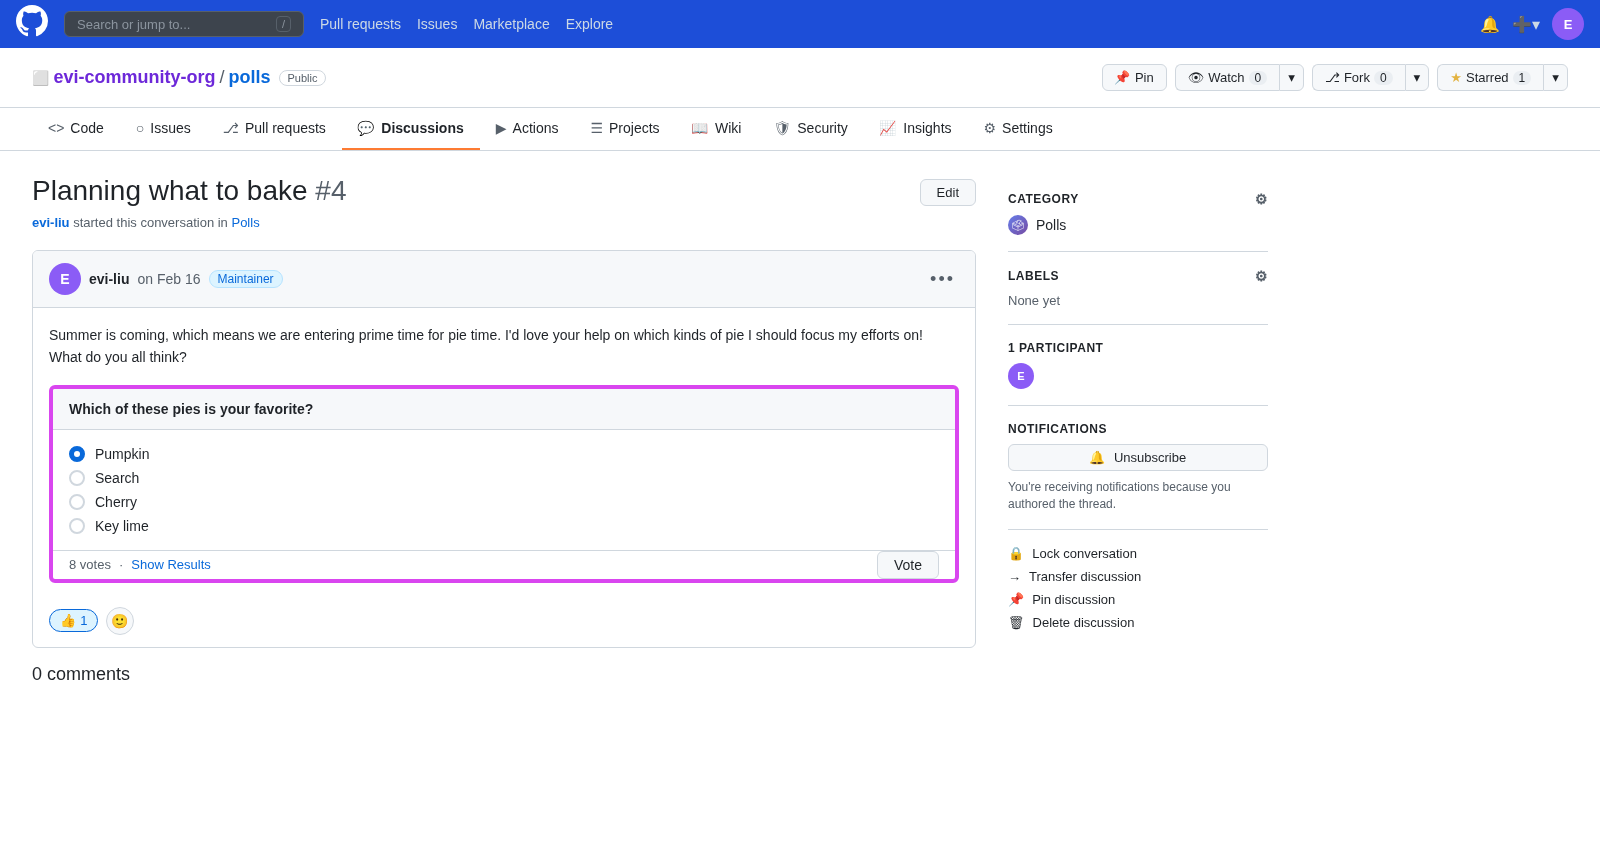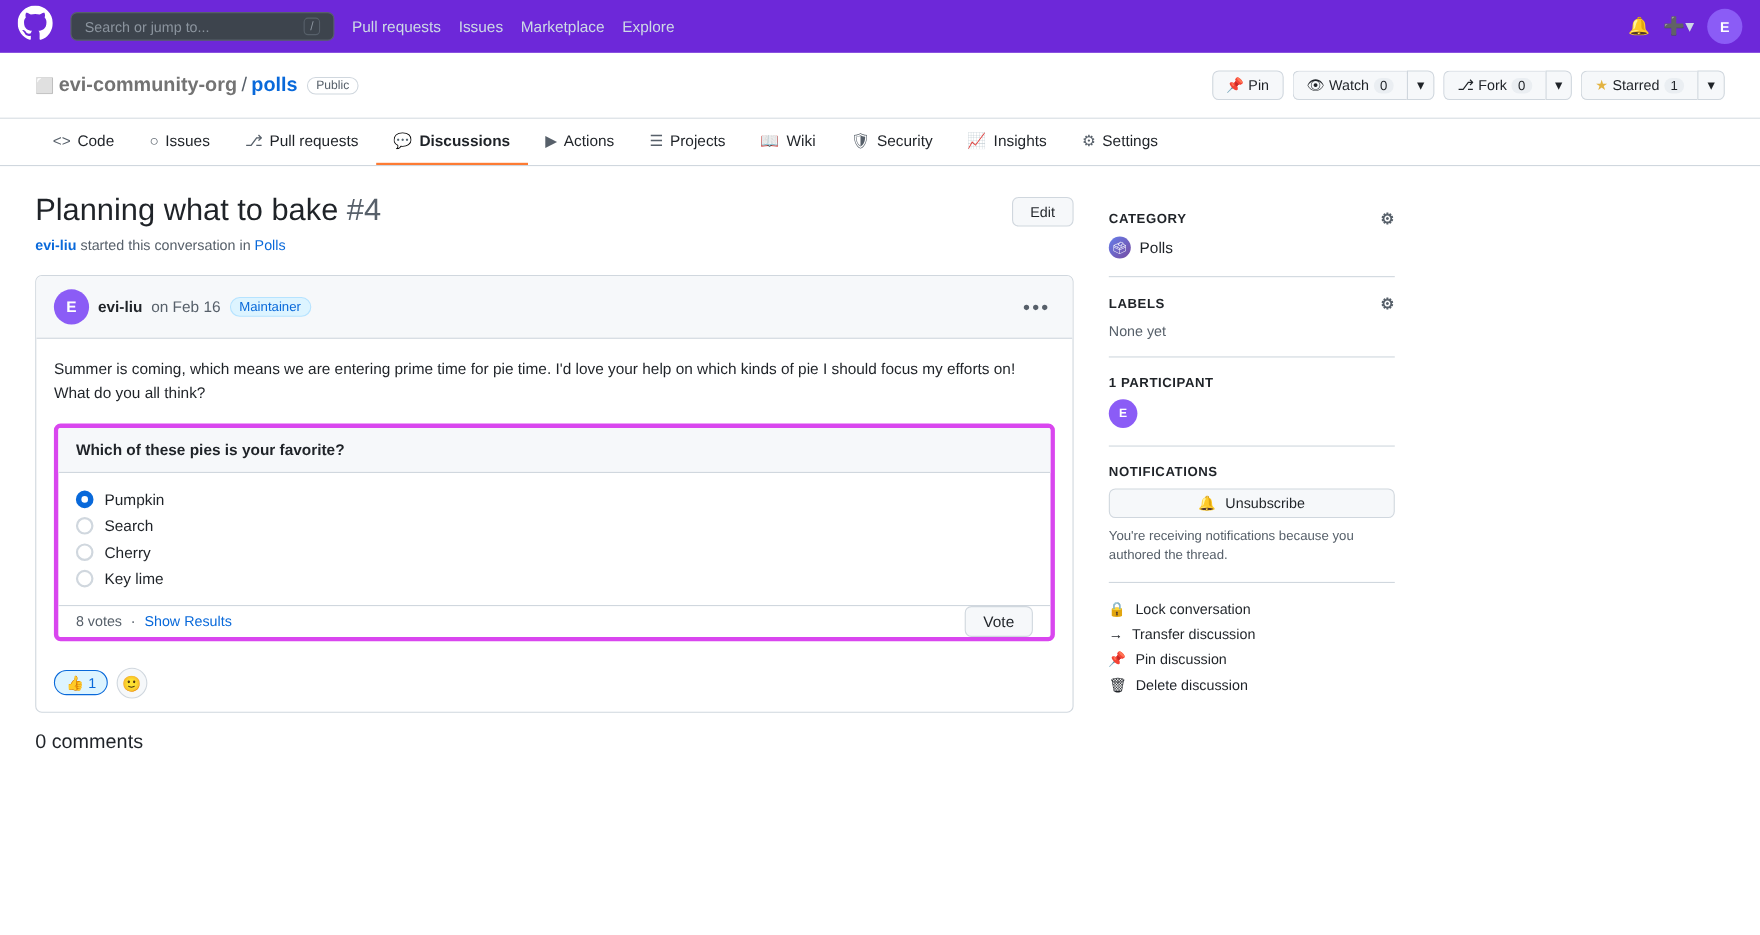--- a/index.html
+++ b/index.html
@@ -1,21 +1,21 @@
 <!DOCTYPE html>
 <html><head>
   <meta charset="utf-8">
   <style>
     * { box-sizing: border-box; margin: 0; padding: 0; }
     body { font-family: -apple-system, BlinkMacSystemFont, "Segoe UI", Helvetica, Arial, sans-serif; font-size: 14px; color: #1f2328; background: #fff; }
   </style>
 </head>
 <body>
 
-<nav style="background:#6d28d9; display:flex; align-items:center; padding:0 16px; height:48px; gap:16px;">
+<nav style="background:#1d4ed8; display:flex; align-items:center; padding:0 16px; height:48px; gap:16px;">
   <span style="color:#fff; font-size:22px; cursor:pointer;">
     <svg width="32" height="32" viewBox="0 0 16 16" fill="white">
       <path d="M8 0C3.58 0 0 3.58 0 8c0 3.54 2.29 6.53 5.47 7.59.4.07.55-.17.55-.38 0-.19-.01-.82-.01-1.49-2.01.37-2.53-.49-2.69-.94-.09-.23-.48-.94-.82-1.13-.28-.15-.68-.52-.01-.53.63-.01 1.08.58 1.23.82.72 1.21 1.87.87 2.33.66.07-.52.28-.87.51-1.07-1.78-.2-3.64-.89-3.64-3.95 0-.87.31-1.59.82-2.15-.08-.2-.36-1.02.08-2.12 0 0 .67-.21 2.2.82.64-.18 1.32-.27 2-.27.68 0 1.36.09 2 .27 1.53-1.04 2.2-.82 2.2-.82.44 1.1.16 1.92.08 2.12.51.56.82 1.27.82 2.15 0 3.07-1.87 3.75-3.65 3.95.29.25.54.73.54 1.48 0 1.07-.01 1.93-.01 2.2 0 .21.15.46.55.38A8.013 8.013 0 0016 8c0-4.42-3.58-8-8-8z"></path>
     </svg>
   </span>
   <div style="background:#3d444d; border:1px solid #57606a; border-radius:6px; color:#cdd9e5; padding:4px 12px; font-size:13px; width:240px; display:flex; align-items:center; justify-content:space-between; cursor:text;">
     <span style="color:#8b949e;">Search or jump to...</span>
     <span style="color:#8b949e; font-size:11px; border:1px solid #57606a; border-radius:4px; padding:1px 5px;">/</span>
   </div>
   <div style="display:flex; gap:16px;">
@@ -27,21 +27,21 @@
   <div style="margin-left:auto; display:flex; align-items:center; gap:12px; color:#cdd9e5;">
     <span style="cursor:pointer; font-size:16px;">🔔</span>
     <span style="cursor:pointer; font-size:16px;">➕▾</span>
     <span style="width:32px; height:32px; border-radius:50%; background:#8b5cf6; display:flex; align-items:center; justify-content:center; cursor:pointer; color:white; font-size:13px; font-weight:600;">E</span>
   </div>
 </nav>
 
 <div style="border-bottom:1px solid #d0d7de; padding:16px 32px; display:flex; align-items:center; justify-content:space-between;">
   <div style="display:flex; align-items:center; gap:4px; font-size:18px;">
     <span style="color:#57606a; font-size:14px;">⬜</span>
-    <a style="color:#737373; text-decoration:none; font-weight:600; font-size:18px;">evi-community-org</a>
+    <a style="color:#6d28d9; text-decoration:none; font-weight:600; font-size:18px;">evi-community-org</a>
     <span style="color:#57606a; font-size:18px;">/</span>
     <a style="color:#0969da; text-decoration:none; font-weight:700; font-size:18px;">polls</a>
     <span style="font-size:11px; font-weight:500; border:1px solid #d0d7de; border-radius:20px; padding:1px 8px; color:#57606a; margin-left:4px;">Public</span>
   </div>
   <div style="display:flex; gap:8px; align-items:center;">
     <button style="display:flex; align-items:center; gap:4px; border:1px solid #d0d7de; border-radius:6px; padding:5px 12px; font-size:13px; font-weight:500; background:#f6f8fa; cursor:pointer; color:#1f2328;">
       <span>📌</span>
       <span>Pin</span>
     </button>
     <div style="display:flex;">

